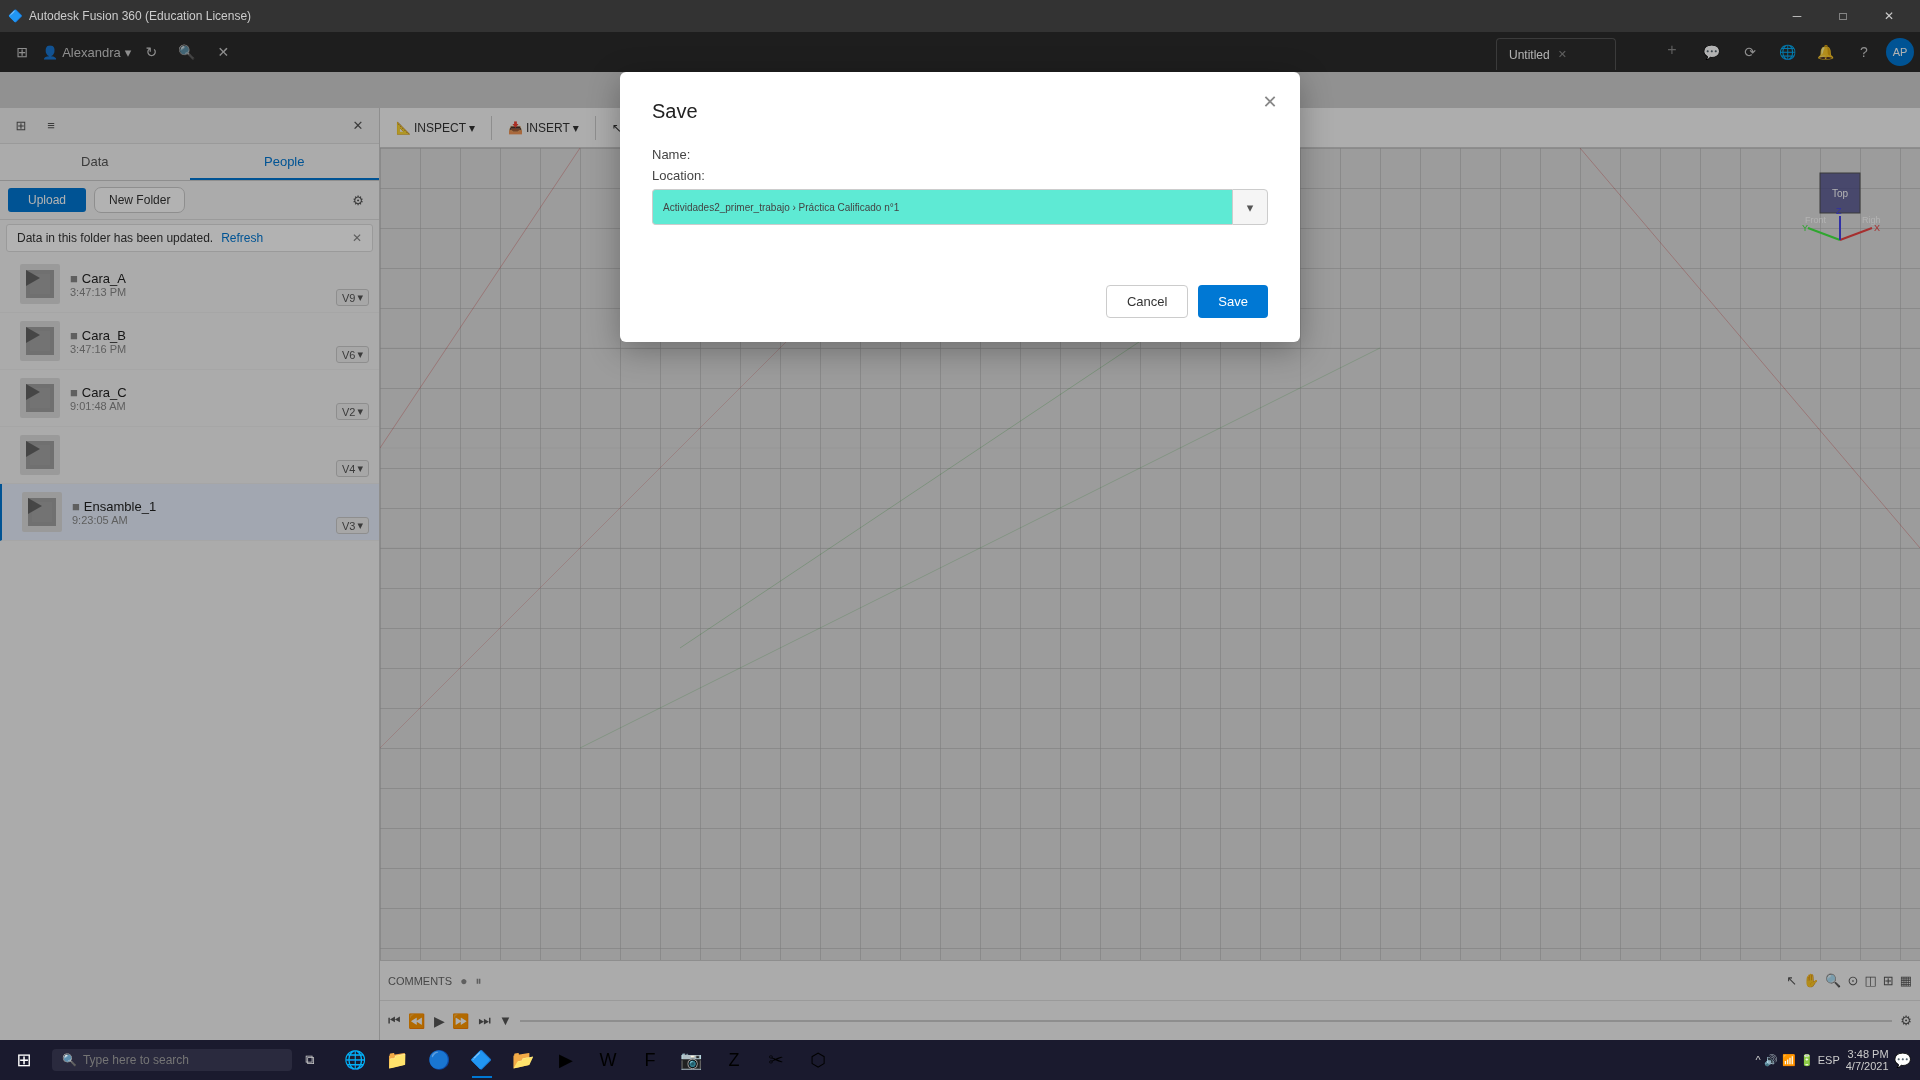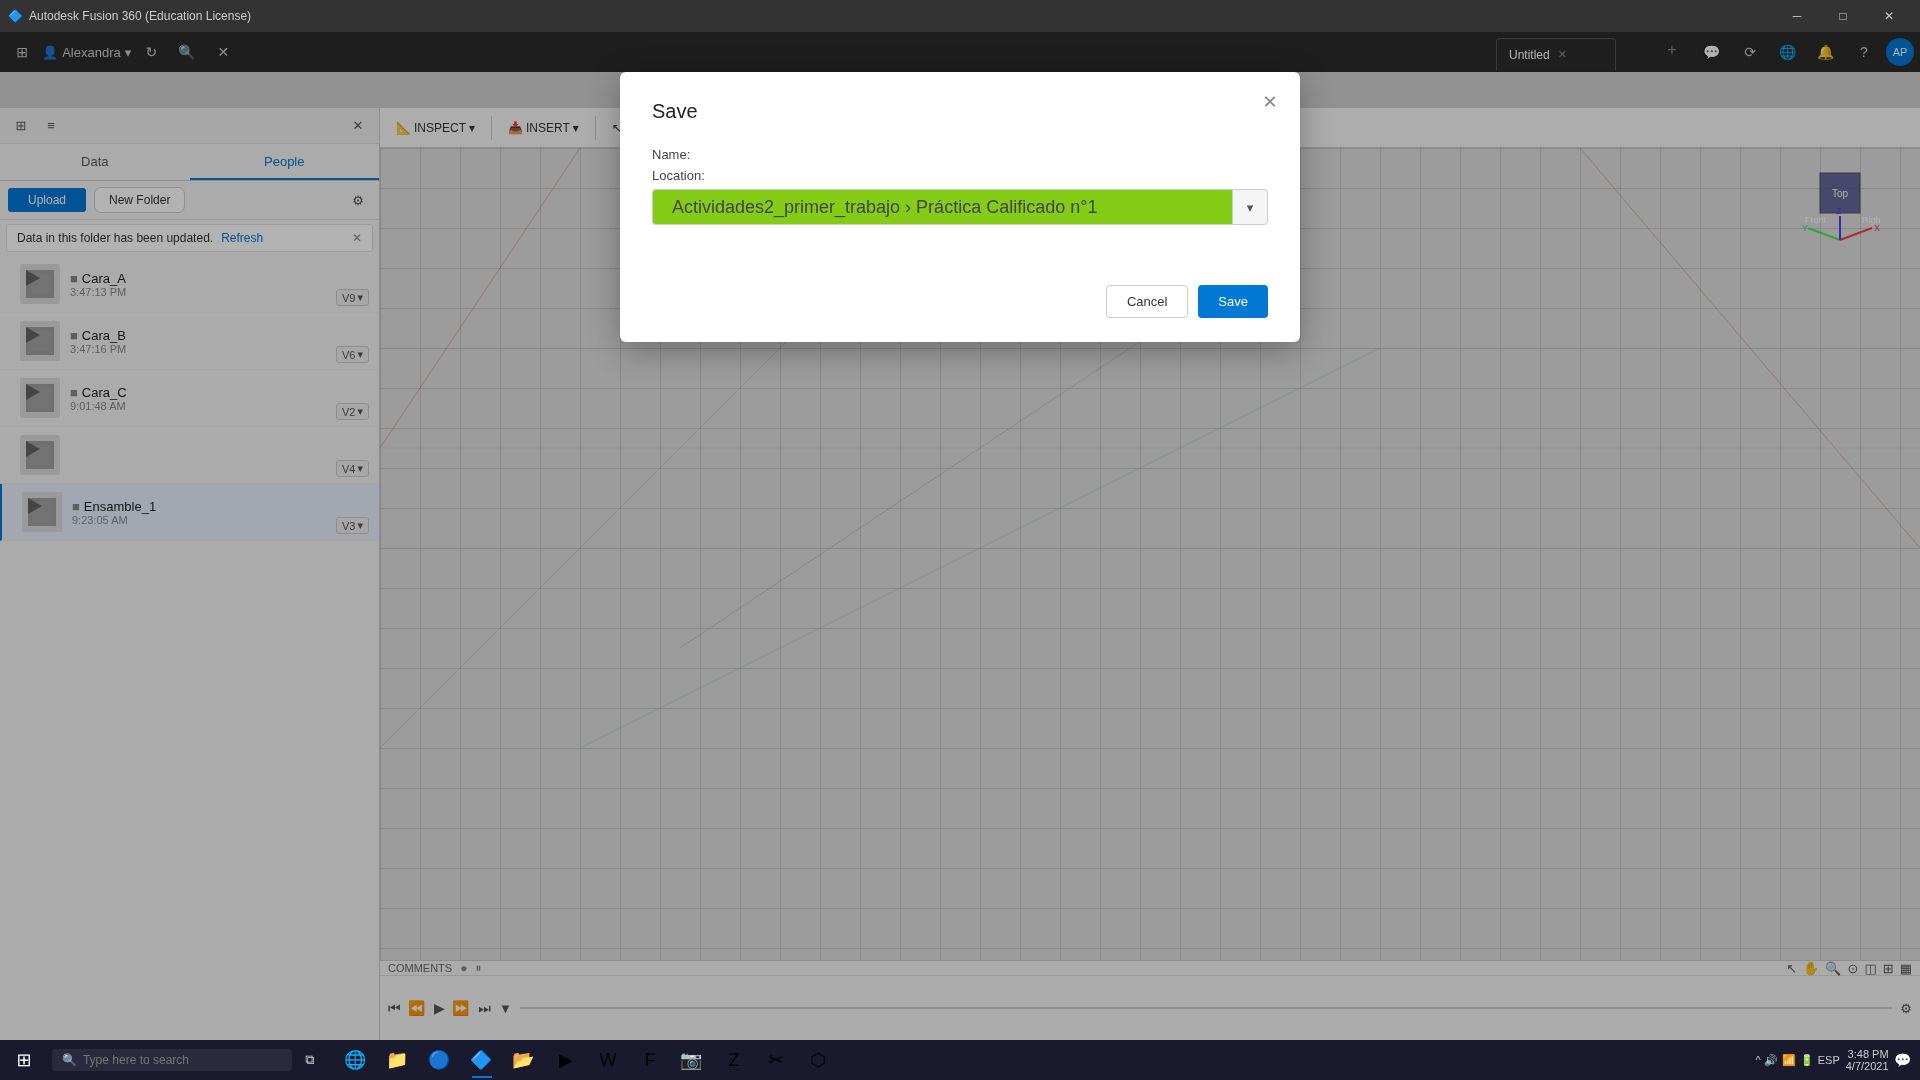--- a/index.html
+++ b/index.html
@@ -202,21 +202,21 @@
       bottom: 0;
       left: 380px;
       right: 0;
       height: 80px;
       background: #f5f5f5;
       border-top: 1px solid #ccc;
       display: flex;
       flex-direction: column;
     }
     #comments-row {
-      height: 15px;
+      height: 40px;
       display: flex;
       align-items: center;
       padding: 0 8px;
       border-bottom: 1px solid #ddd;
       gap: 8px;
     }
     .comments-label { font-size: 11px; color: #666; }
     .timeline-row {
       flex: 1;
       display: flex;
@@ -309,24 +309,24 @@
     .location-row {
       display: flex;
       gap: 0;
     }
     .location-input {
       flex: 1;
       height: 36px;
       border: 1px solid #ccc;
       border-right: none;
       border-radius: 4px 0 0 4px;
-      padding: 0 19px;
-      font-size: 18px;
+      padding: 0 10px;
+      font-size: 10px;
       color: #444;
-      background: #84cc16;
+      background: #5eead4;
       outline: none;
     }
     .location-dropdown-btn {
       width: 36px;
       height: 36px;
       border: 1px solid #ccc;
       border-radius: 0 4px 4px 0;
       background: #f5f5f5;
       cursor: pointer;
       display: flex; align-items: center; justify-content: center;

